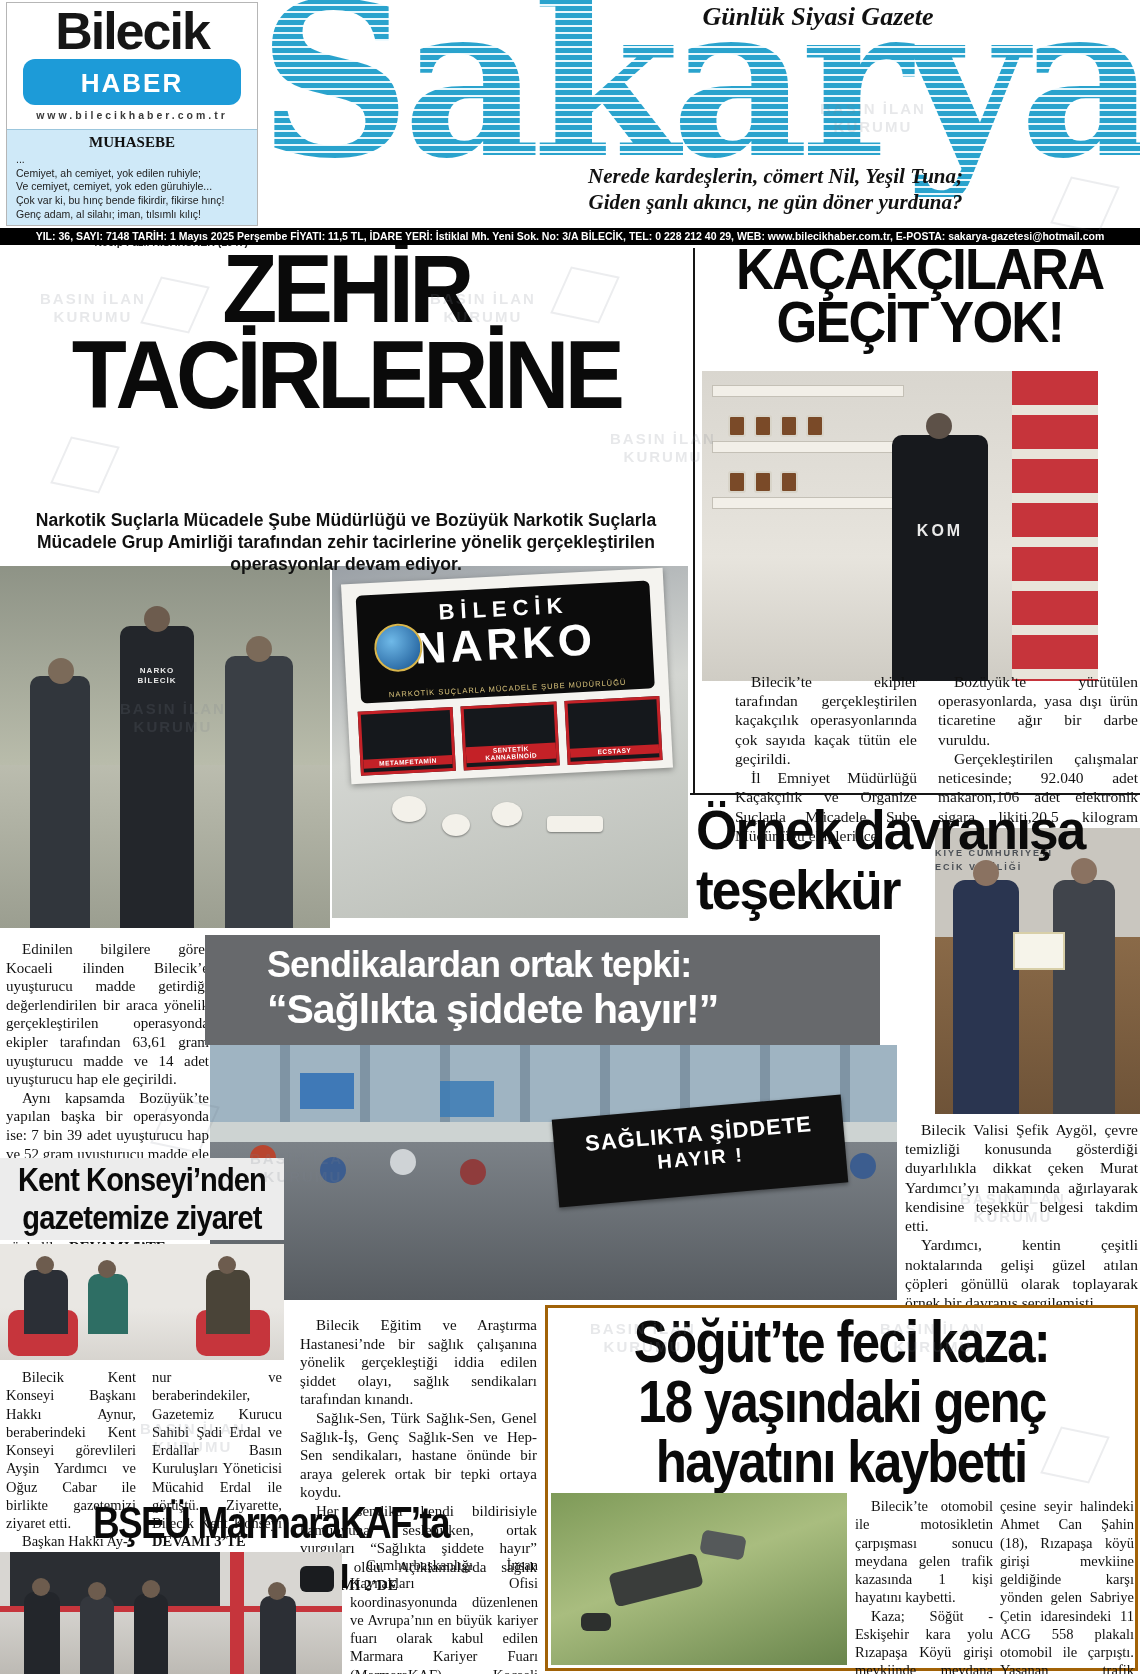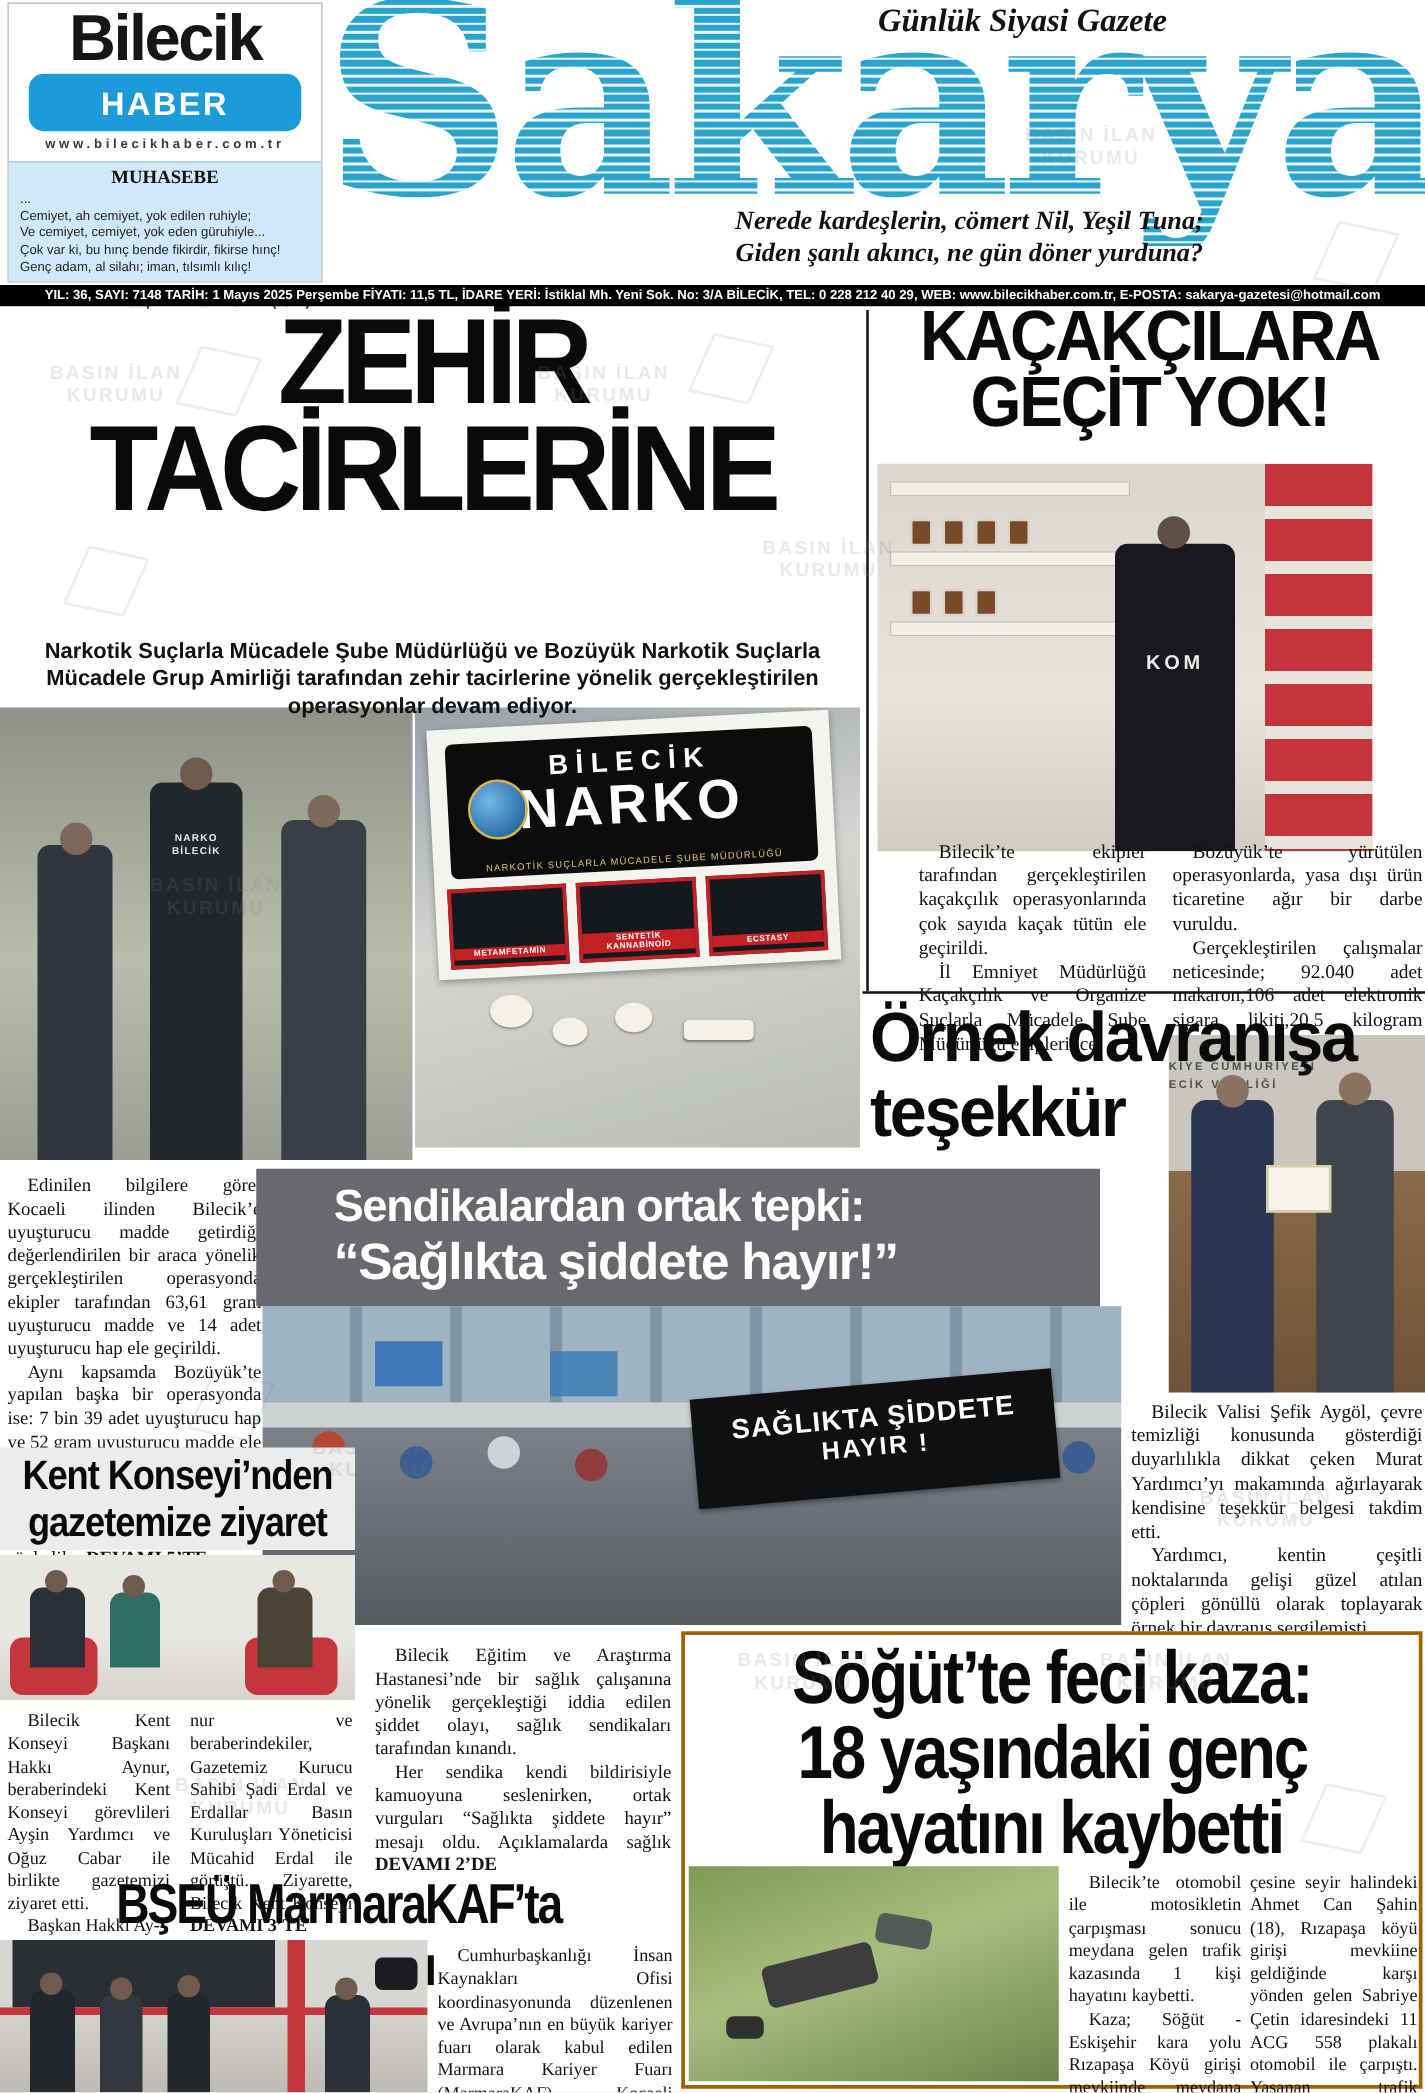--- a/index.html
+++ b/index.html
@@ -324,20 +324,21 @@
     <div class="flag" style="left:90px;top:28px;"></div>
     <div class="flag" style="left:230px;top:36px;background:#3c7bb5;"></div>
     <div class="protest-banner">
       <div class="pb-l1">SAĞLIKTA ŞİDDETE</div>
       <div class="pb-l2">HAYIR !</div>
     </div>
   </div>
 
   <div class="union-text art">
     <p><span>Bilecik Eğitim ve Araştırma Hastanesi’nde bir sağlık çalışanına yönelik gerçekleştiği iddia edilen şiddet olayı, sağlık sendikaları tarafından kınandı.</span></p>
+    <p><span>Sağlık-Sen, Türk Sağlık-Sen, Genel Sağlık-İş, Genç Sağlık-Sen ve Hep-Sen sendikaları, hastane önünde bir araya gelerek ortak bir tepki ortaya koydu.</span></p>
     <p><span>Her sendika kendi bildirisiyle kamuoyuna seslenirken, ortak vurguları “Sağlıkta şiddete hayır” mesajı oldu. Açıklamalarda sağlık</span> <b>DEVAMI 2’DE</b></p>
   </div>
 
   <div class="council-hl hl">
     <div><span class="in">Kent Konseyi’nden</span></div>
     <div><span class="in">gazetemize ziyaret</span></div>
   </div>
 
   <div class="photo photo-council">
     <div class="chair" style="left:8px;bottom:4px;width:70px;height:46px;"></div>

